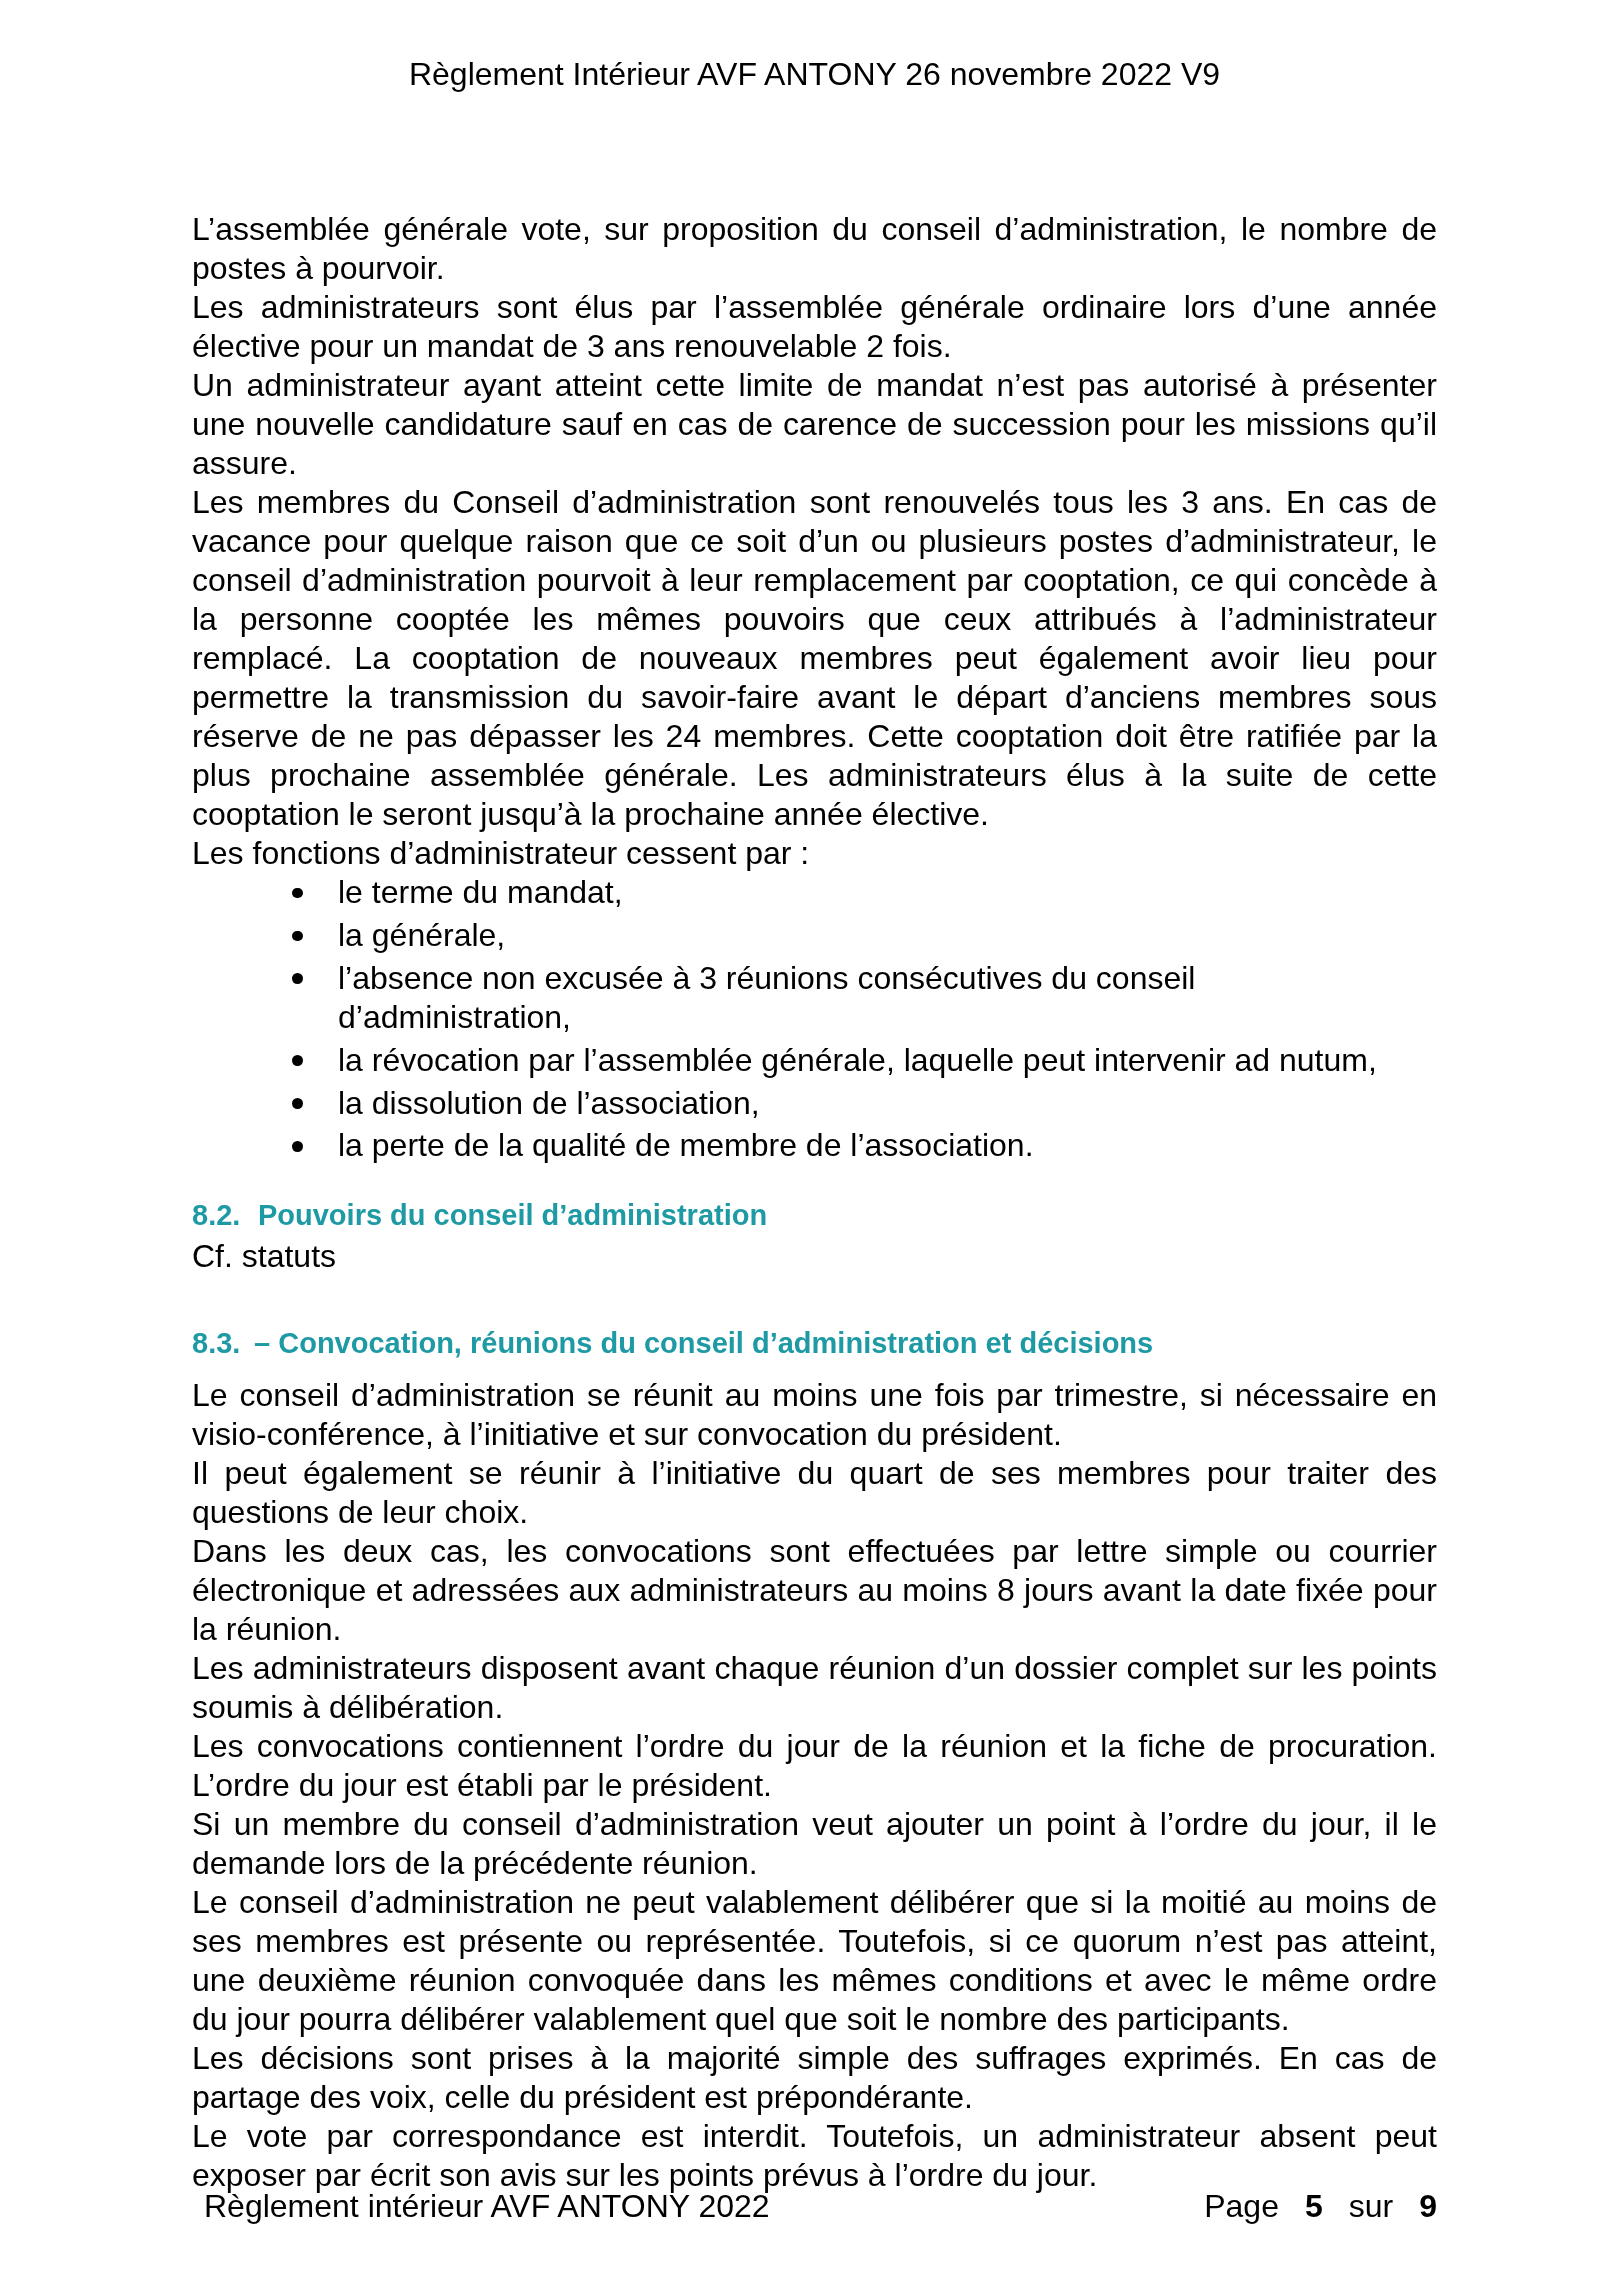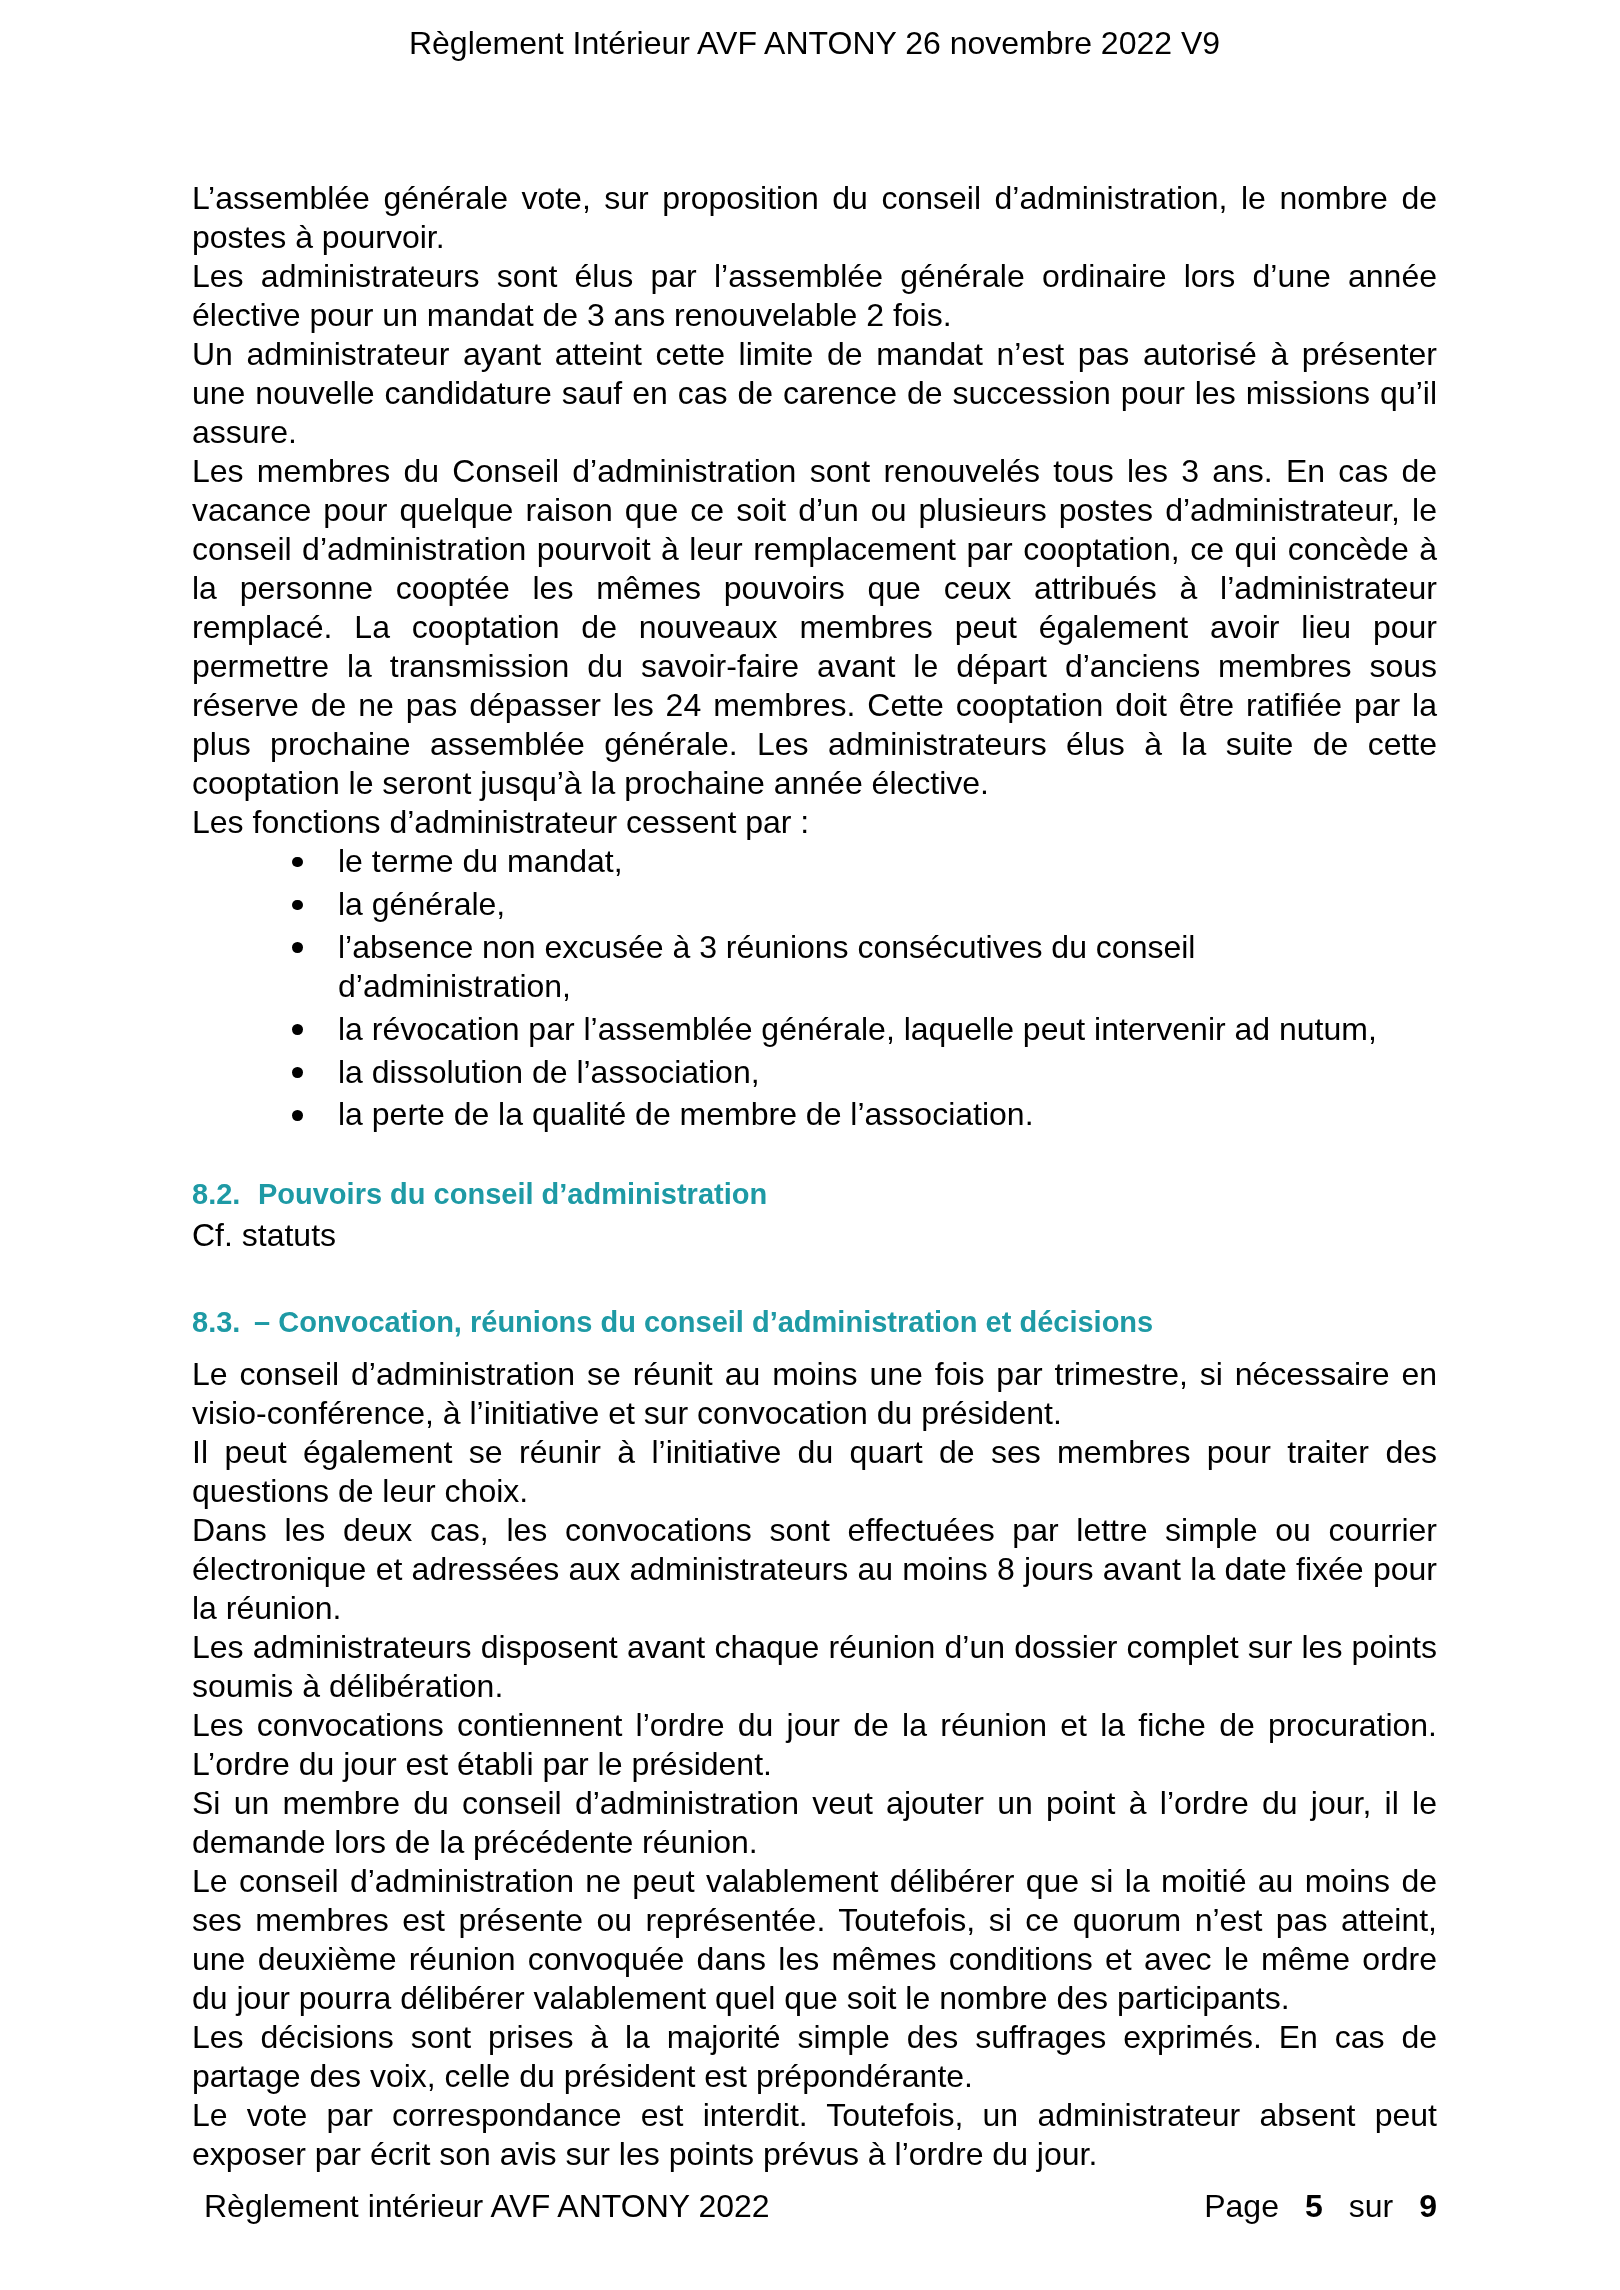--- a/index.html
+++ b/index.html
@@ -16,25 +16,26 @@
   .page {
     position: relative;
     width: 1620px;
     height: 2291px;
     background: var(--background);
     overflow: hidden;
     padding-left: 192px;
     padding-right: 183px;
   }
   .header {
-    padding-top: 24px;
+    padding-top: 31px;
     text-align: center;
     font-size: 32px;
     line-height: 39px;
     white-space: nowrap;
+    margin-top: 24px;
   }
   .content {
     margin-top: 116px;
     font-size: 32px;
     line-height: 39px;
   }
   .para {
     text-align: justify;
   }
   .bullets {
@@ -55,21 +56,21 @@
     border-radius: 50%;
     background: var(--text);
   }
   .heading {
     color: var(--heading-teal);
     font-weight: bold;
     font-size: 29px;
     line-height: 37px;
     white-space: nowrap;
   }
-  .h82 { margin-top: 42px; }
+  .h82 { margin-top: 32px; }
   .h82 .h-num { margin-right: 17.6px; }
   .h83 { margin-top: 49px; }
   .h83 .h-num { margin-right: 13.7px; }
   .cf { margin-top: 3px; text-align: left; }
   .s83 { margin-top: 13.7px; }
   .footer {
     position: absolute;
     top: 2156px;
     left: 204px;
     right: 183px;

